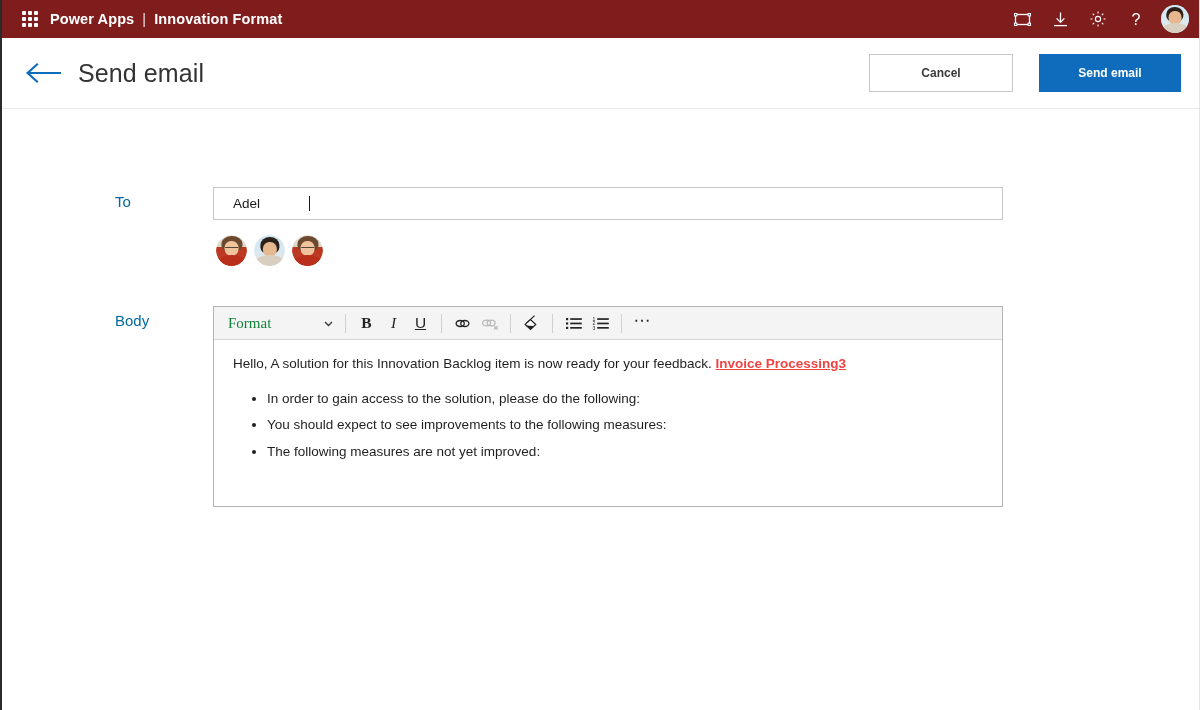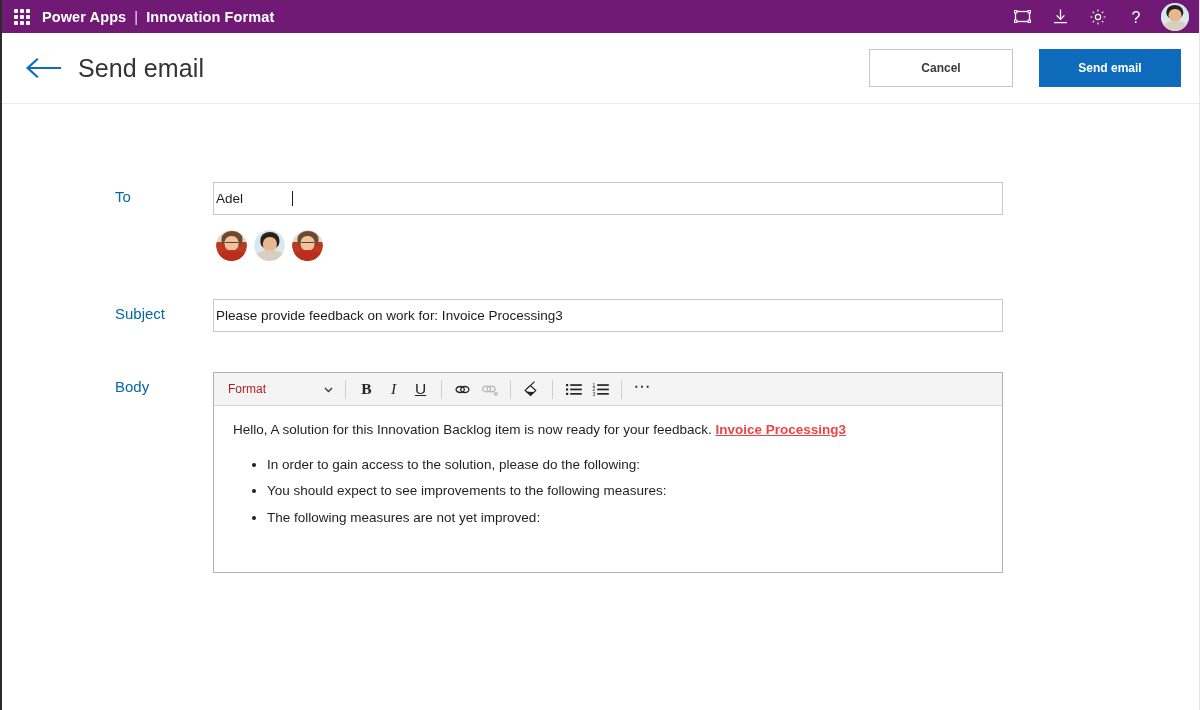--- a/index.html
+++ b/index.html
@@ -20,27 +20,27 @@
     border-left: 2px solid #2b2b2b;
     border-right: 1px solid #e6e6e6;
     box-sizing: border-box;
     background: #ffffff;
     display: flex;
     flex-direction: column;
   }
 
   
   .suitebar {
-    height: 33px;
-    background: #701a75;
+    height: 38px;
+    background: #7f1d1d;
     display: flex;
     align-items: center;
     flex: 0 0 auto;
     color: #ffffff;
-    padding: 0 10px 0 0;
+    padding: 0 10px 0 8px;
   }
   .waffle {
     width: 40px;
     height: 38px;
     display: flex;
     align-items: center;
     justify-content: center;
     cursor: pointer;
   }
   .waffle-grid {
@@ -231,21 +231,21 @@
   .field-col { flex: 0 0 auto; }
 
   .textfield {
     width: 790px;
     height: 33px;
     border: 1px solid #c7c7c7;
     background: #ffffff;
     box-sizing: border-box;
     display: flex;
     align-items: center;
-    padding: 0 2px;
+    padding: 0 19px;
     font-size: 13.5px;
     color: #1b1b1b;
     position: relative;
     gap: 48px;
   }
   .caret {
     display: inline-block;
     width: 1px;
     height: 15px;
     background: #1b1b1b;
@@ -291,22 +291,23 @@
   .tb-format {
     display: flex;
     align-items: center;
     min-width: 106px;
     height: 27px;
     padding: 0 4px 0 8px;
     cursor: pointer;
     justify-content: space-between;
   }
   .tb-format span {
-    font-size: 12px;
-    color: #b91c1c;
+    font-size: 15px;
+    color: #15803d;
+    font-family: Liberation Serif, serif;
   }
   .tb-sep {
     width: 1px;
     height: 19px;
     background: #d0d0d0;
     margin: 0 7px;
     flex: 0 0 auto;
   }
   .tb-btn {
     width: 27px;
@@ -470,28 +471,20 @@
               <div class="hair"></div>
                 <div class="skin"></div>
               <div class="glasses"></div>
                 <div class="shoulders"></div>
             </div>
           </div>
         </div>
       </div>
     </div>
 
-    <div class="row row-subject">
-      <div class="row-label">Subject</div>
-      <div class="field-col">
-        <div class="textfield">
-          <span>Please provide feedback on work for: Invoice Processing3</span>
-        </div>
-      </div>
-    </div>
 
     <div class="row row-body">
       <div class="row-label">Body</div>
       <div class="field-col">
         <div class="editor">
 
           <div class="toolbar">
 
             <div class="tb-format">
               <span>Format</span>

